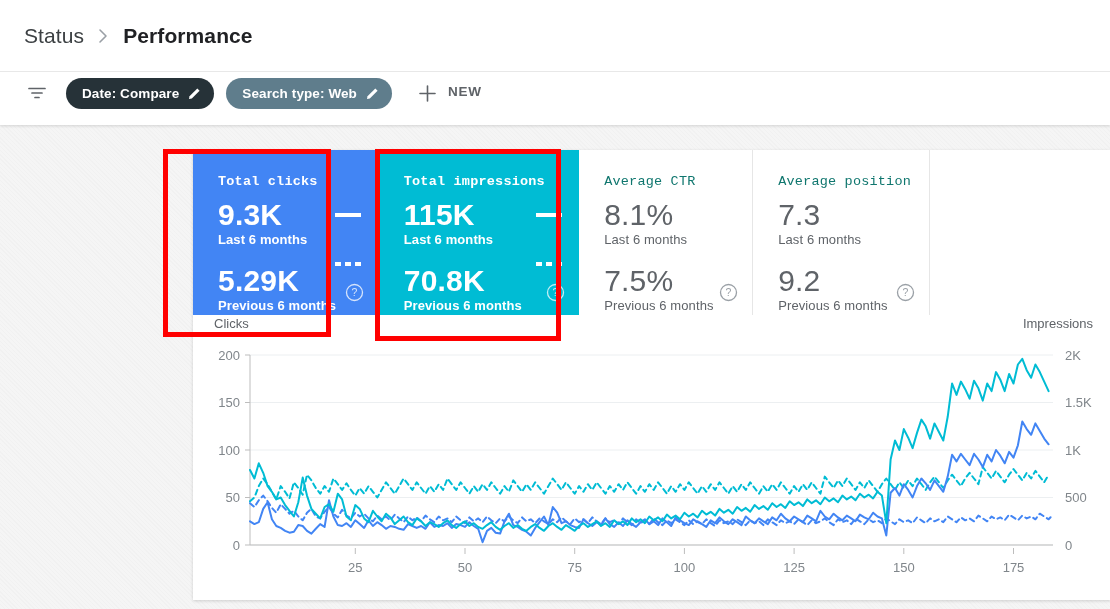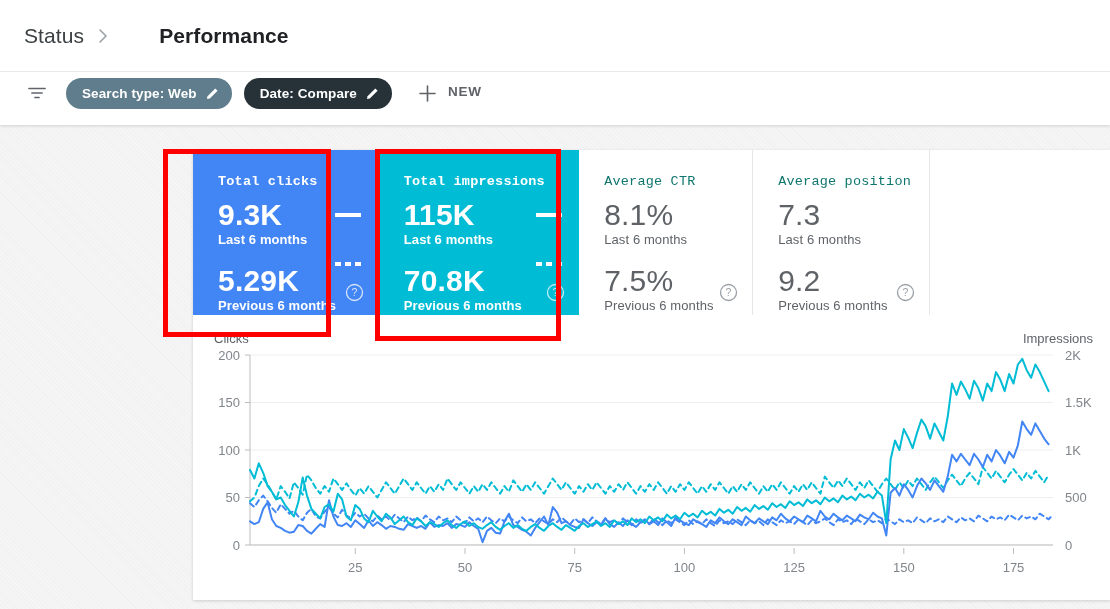--- a/index.html
+++ b/index.html
@@ -22,21 +22,21 @@
   }
   .crumb-status {
     font-size: 21px; color: #3c4043; font-weight: 400; letter-spacing: .1px;
   }
   .crumb-sep {
     margin: 0 14px; color: #9aa0a6; font-size: 16px; line-height: 1;
     display: inline-flex; align-items: center;
   }
   .crumb-sep svg { display: block; }
   .crumb-current {
-    font-size: 21px; color: #202124; font-weight: 700; letter-spacing: .1px; margin-left: 36px;
+    font-size: 21px; color: #202124; font-weight: 700; letter-spacing: .1px;
   }
 
   
   .filterbar {
     position: absolute; left: 0; top: 61px; width: 1110px; height: 64px;
     background: #ffffff;
     display: flex; align-items: center;
     padding-left: 24px;
     box-shadow: 0 1px 3px rgba(0,0,0,.14);
     z-index: 4;
@@ -113,21 +113,21 @@
     background: repeating-linear-gradient(to right,#ffffff 0 6px, transparent 6px 10px); }
 
   .help {
     position: absolute; right: 14px; bottom: 13px;
     width: 19px; height: 19px;
   }
 
   
   .chart-wrap { position: absolute; left: 0; top: 165px; width: 917px; height: 285px; }
   .axis-name {
-    position: absolute; font-size: 13px; color: #5f6368; top: 16px;
+    position: absolute; font-size: 13px; color: #5f6368; top: 1px;
   }
   .axis-name.left  { left: 21px; }
   .axis-name.right { right: 17px; }
   .chart-svg { position: absolute; left: 0; top: 30px; }
 </style>
 </head>
 <body>
 
 <div class="page">
 
@@ -143,31 +143,31 @@
 
   <div class="filterbar">
     <span class="filter-icon">
       <svg width="22" height="22" viewBox="0 0 22 22">
         <line x1="3" y1="6.5" x2="19" y2="6.5" stroke="#5f6368" stroke-width="1.7" stroke-linecap="round"></line>
         <line x1="6" y1="11" x2="16" y2="11" stroke="#5f6368" stroke-width="1.7" stroke-linecap="round"></line>
         <line x1="9" y1="15.5" x2="13" y2="15.5" stroke="#5f6368" stroke-width="1.7" stroke-linecap="round"></line>
       </svg>
     </span>
 
-    <span class="chip light">
-      <span>Search type: Web</span>
+    <span class="chip dark">
+      <span>Date: Compare</span>
       <span class="pencil">
         <svg width="14" height="14" viewBox="0 0 14 14">
             <path d="M1.5 10.2 L9.3 2.4 L11.6 4.7 L3.8 12.5 L1 13z" fill="#ffffff"></path>
           </svg>
       </span>
     </span>
 
-    <span class="chip dark">
-      <span>Date: Compare</span>
+    <span class="chip light">
+      <span>Search type: Web</span>
       <span class="pencil">
         <svg width="14" height="14" viewBox="0 0 14 14">
             <path d="M1.5 10.2 L9.3 2.4 L11.6 4.7 L3.8 12.5 L1 13z" fill="#ffffff"></path>
           </svg>
       </span>
     </span>
 
     <span class="newbtn">
       <span class="plus">
         <svg width="19" height="19" viewBox="0 0 19 19">

